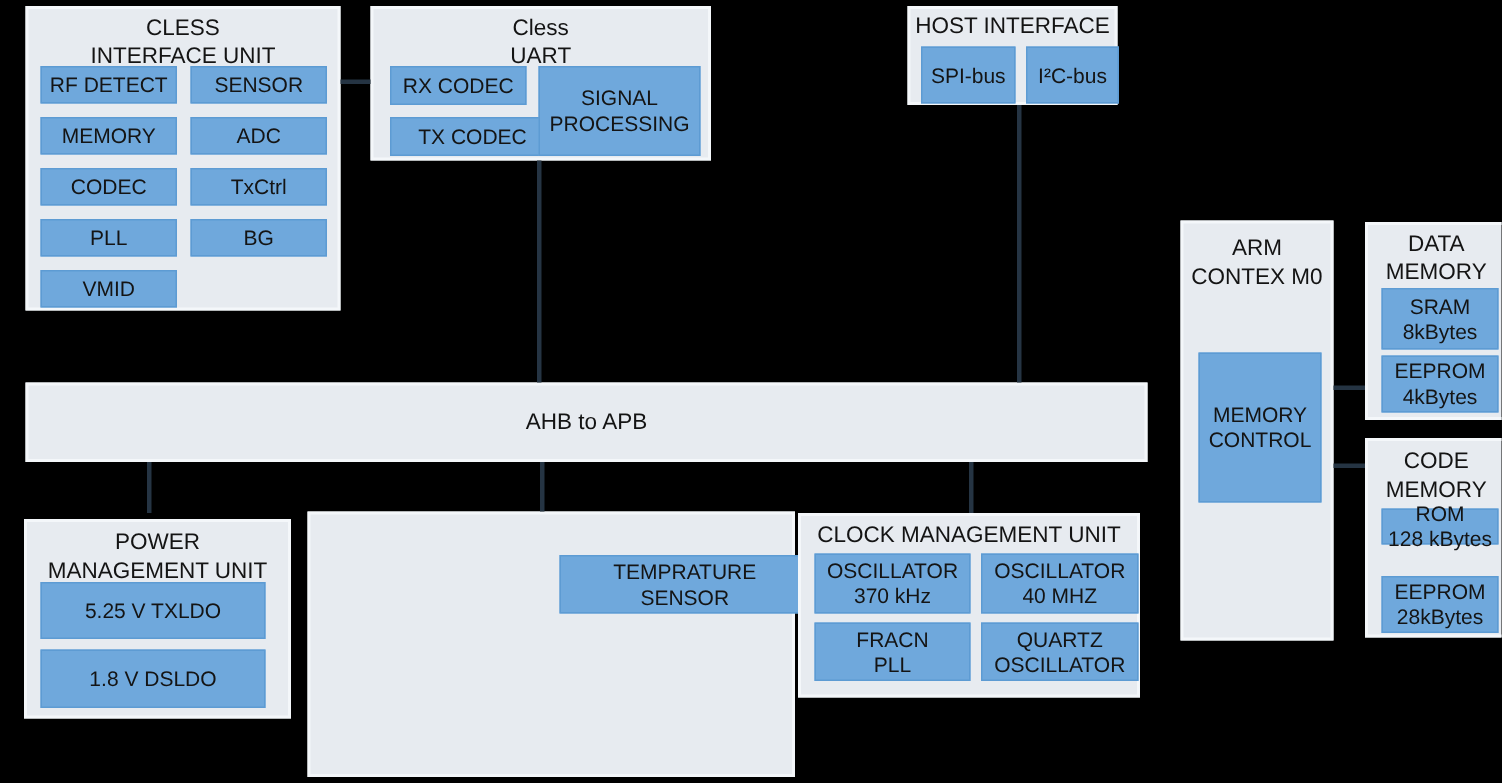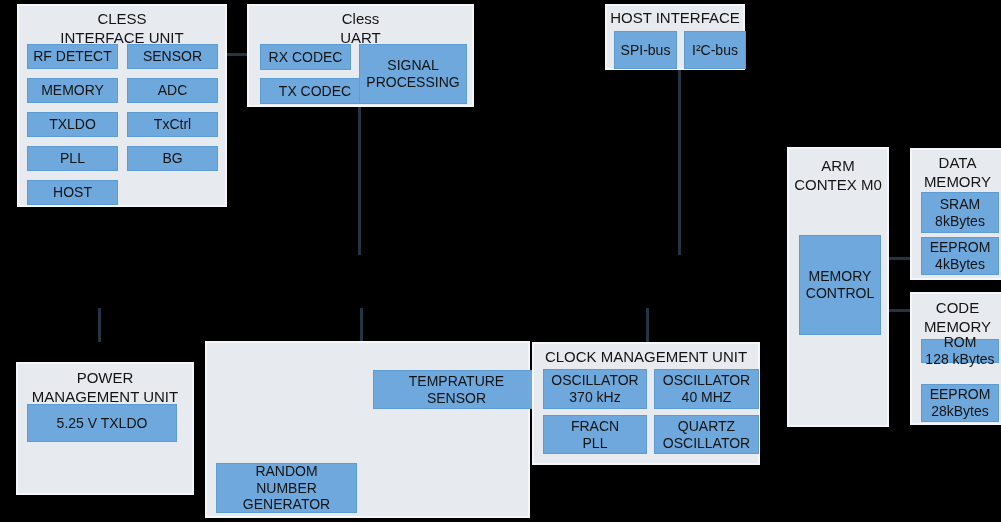--- a/index.html
+++ b/index.html
@@ -30,42 +30,43 @@
 
 <div id="stage">
 
   <div class="box" style="left:5px;top:4px;width:210px;height:203px">
     <div class="title" style="top:4px">CLESS
 INTERFACE UNIT</div>
     <div class="blk" style="left:8px;top:38px;width:91px;height:25px">RF DETECT</div>
     <div class="blk" style="left:108px;top:38px;width:91px;height:25px">SENSOR</div>
     <div class="blk" style="left:8px;top:72px;width:91px;height:25px">MEMORY</div>
     <div class="blk" style="left:108px;top:72px;width:91px;height:25px">ADC</div>
-    <div class="blk" style="left:8px;top:106px;width:91px;height:25px">TXLDO</div>
+    <div class="blk" style="left:8px;top:106px;width:91px;height:25px">CODEC</div>
     <div class="blk" style="left:108px;top:106px;width:91px;height:25px">TxCtrl</div>
     <div class="blk" style="left:8px;top:140px;width:91px;height:25px">PLL</div>
     <div class="blk" style="left:108px;top:140px;width:91px;height:25px">BG</div>
-    <div class="blk" style="left:8px;top:174px;width:91px;height:25px">HOST</div>
+    <div class="blk" style="left:8px;top:174px;width:91px;height:25px">VMID</div>
   </div>
 
   <div class="box" style="left:235px;top:4px;width:227px;height:103px">
     <div class="title" style="top:4px">Cless
 UART</div>
     <div class="blk" style="left:11px;top:38px;width:91px;height:26px">RX CODEC</div>
     <div class="blk" style="left:11px;top:72px;width:110px;height:26px">TX CODEC</div>
     <div class="blk" style="left:110px;top:38px;width:108px;height:60px">SIGNAL
 PROCESSING</div>
   </div>
 
   <div class="box" style="left:593px;top:4px;width:140px;height:66px">
     <div class="title" style="top:3px">HOST INTERFACE</div>
     <div class="blk" style="left:7px;top:25px;width:63px;height:38px">SPI-bus</div>
     <div class="blk" style="left:77px;top:25px;width:62px;height:38px">I²C-bus</div>
   </div>
 
+  <div class="bar" style="left:5px;top:255px;width:748px;height:53px">AHB to APB</div>
 
   <div class="box" style="left:775px;top:147px;width:102px;height:280px">
     <div class="title" style="top:8px">ARM
 CONTEX M0</div>
     <div class="blk" style="left:10px;top:86px;width:82px;height:100px">MEMORY
 CONTROL</div>
   </div>
 
   <div class="box" style="left:898px;top:148px;width:95px;height:132px">
     <div class="title" style="top:4px">DATA
@@ -78,32 +79,30 @@
 
   <div class="box" style="left:898px;top:292px;width:95px;height:133px">
     <div class="title" style="top:5px">CODE
 MEMORY</div>
     <div class="blk" style="left:9px;top:45px;width:78px;height:24px">ROM
 128 kBytes</div>
     <div class="blk" style="left:9px;top:90px;width:78px;height:38px">EEPROM
 28kBytes</div>
   </div>
 
-  <div class="box" style="left:4px;top:362px;width:178px;height:133px">
+  <div class="box" style="left:4px;top:346px;width:178px;height:133px">
     <div class="title" style="top:5px">POWER
 MANAGEMENT UNIT</div>
     <div class="blk" style="left:9px;top:40px;width:150px;height:38px">5.25 V TXLDO</div>
+    <div class="blk" style="left:9px;top:85px;width:150px;height:39px">1.8 V DSLDO</div>
   </div>
 
   <div class="box" style="left:193px;top:341px;width:325px;height:177px">
     <div class="blk" style="left:166px;top:27px;width:167px;height:39px">TEMPRATURE
 SENSOR</div>
-    <div class="blk" style="left:9px;top:120px;width:141px;height:50px">RANDOM
-NUMBER
-GENERATOR</div>
   </div>
 
   <div class="box" style="left:520px;top:342px;width:228px;height:123px">
     <div class="title" style="top:4px">CLOCK MANAGEMENT UNIT</div>
     <div class="blk" style="left:9px;top:25px;width:104px;height:40px">OSCILLATOR
 370 kHz</div>
     <div class="blk" style="left:120px;top:25px;width:105px;height:40px">OSCILLATOR
 40 MHZ</div>
     <div class="blk" style="left:9px;top:71px;width:104px;height:39px">FRACN
 PLL</div>

